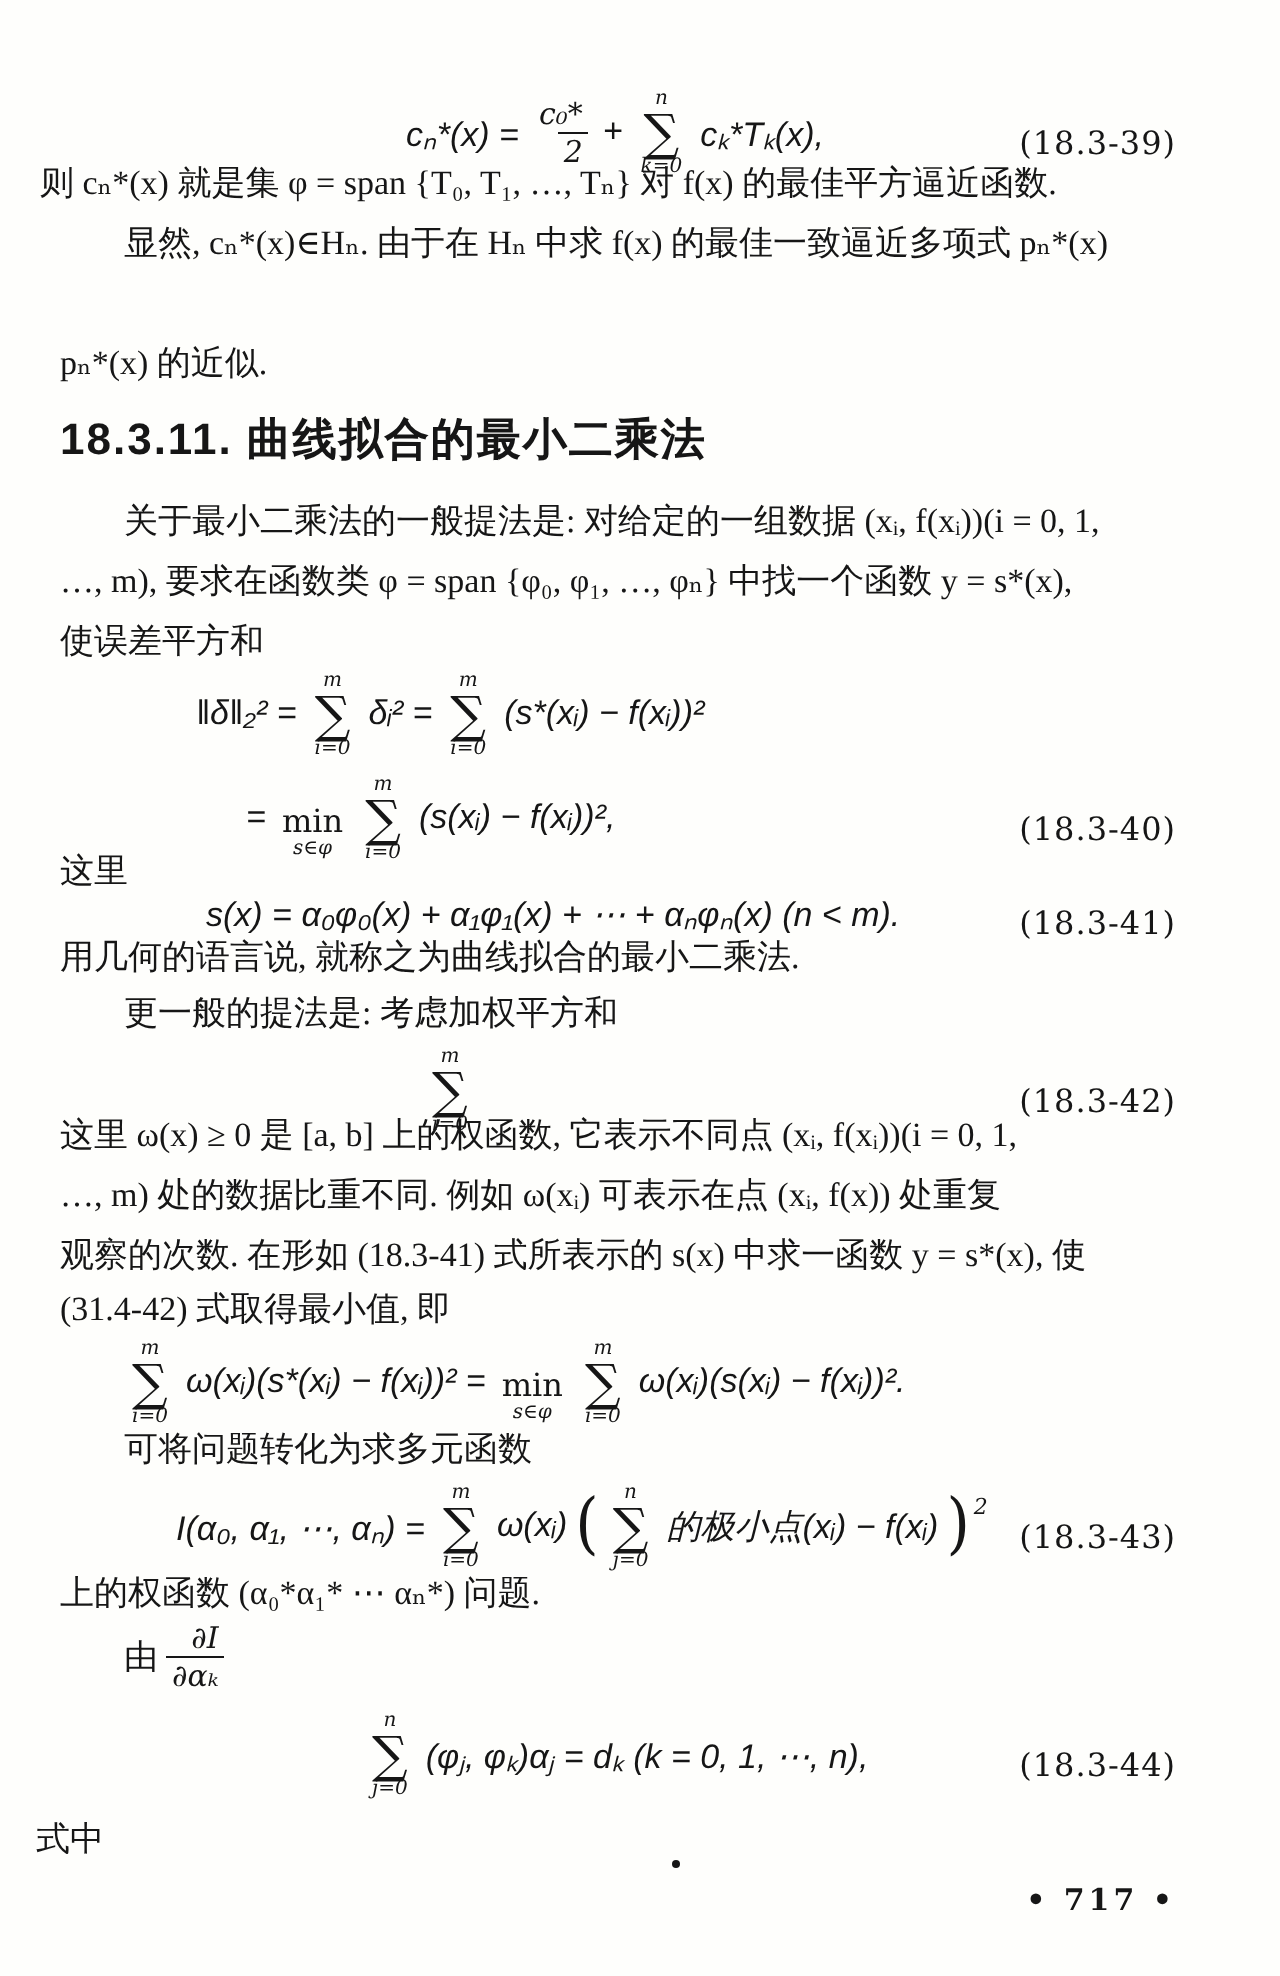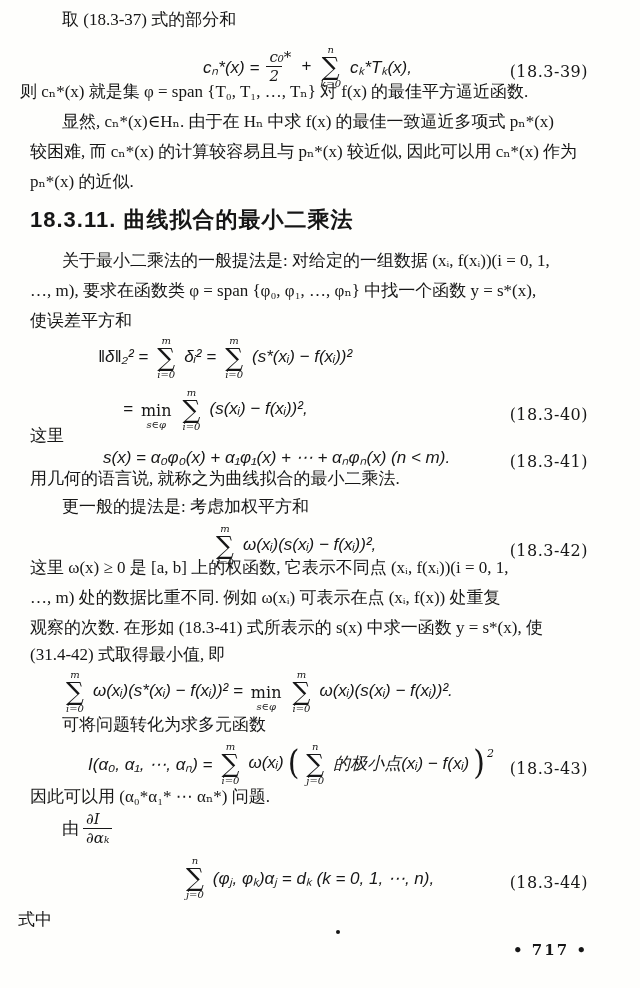--- a/index.html
+++ b/index.html
@@ -21,59 +21,57 @@
   .eqno{
     position:absolute;right:52px;font-size:16px;font-style:normal;
     font-family:"DejaVu Serif",serif;letter-spacing:0.5px;margin-top:11px;
   }
   .sum{display:inline-flex;flex-direction:column;align-items:center;margin:0 6px;}
   .sum .lim{font-size:10px;line-height:11px;font-style:italic;font-family:"DejaVu Serif","DejaVu Sans",serif;}
   .sum .sg{font-size:25px;line-height:23px;font-style:normal;font-family:"DejaVu Serif","DejaVu Sans",serif;}
   .minv{display:inline-flex;flex-direction:column;align-items:center;margin:0 5px;}
   .minv .op{font-size:16px;line-height:16px;font-style:normal;font-family:"DejaVu Serif",serif;margin-top:16px;}
   .minv .lim{font-size:10px;line-height:12px;font-style:italic;font-family:"DejaVu Serif","DejaVu Sans",serif;}
-  .frac{display:inline-flex;flex-direction:column;align-items:flex-start;margin:0 4px;vertical-align:middle;}
+  .frac{display:inline-flex;flex-direction:column;align-items:flex-end;margin:0 4px;vertical-align:middle;}
   .frac .fnum{font-size:15px;line-height:18px;font-style:italic;font-family:"DejaVu Serif","DejaVu Sans",serif;padding:0 3px;}
   .frac .fden{font-size:15px;line-height:18px;font-style:italic;font-family:"DejaVu Serif","DejaVu Sans",serif;border-top:1.4px solid #161616;padding:0 3px;}
   .bigp{font-size:30px;line-height:28px;font-style:normal;font-family:"DejaVu Serif",serif;display:inline-block;transform:scaleY(1.12);margin:0 1px;}
   .sup2{font-size:11px;font-style:italic;font-family:"DejaVu Serif",serif;position:relative;top:-10px;margin-left:1px;}
   .pageno{
     position:absolute;right:52px;top:941px;font-size:15px;font-weight:700;
     font-family:"DejaVu Serif",serif;letter-spacing:2px;text-align:right;
   }
   .inkdot{position:absolute;left:336px;top:930px;width:4px;height:4px;border-radius:50%;background:#161616;}
   .prow{position:absolute;display:flex;align-items:center;white-space:nowrap;}
 </style>
 </head>
 <body>
 
 <div class="page">
 
-  <div class="line indent1" style="top:8px">取 (18.3-37) 式的部分和</div>
 
   <div class="eqrow" style="top:36px;height:60px;padding-left:200px">
     <span class="m">cₙ*(x) =</span>
     <span class="frac">
       <span class="fnum">c₀*</span>
       <span class="fden">2</span>
     </span>
     <span class="m">+</span>
     <span class="sum">
       <span class="lim">n</span>
       <span class="sg">∑</span>
       <span class="lim">k=0</span>
     </span>
     <span class="m">cₖ*Tₖ(x),</span>
     <span class="eqno">(18.3-39)</span>
   </div>
 
   <div class="line" style="top:80px;left:20px">则 cₙ*(x) 就是集 φ = span {T₀, T₁, …, Tₙ} 对 f(x) 的最佳平方逼近函数.</div>
 
   <div class="line indent1" style="top:110px">显然, cₙ*(x)∈Hₙ. 由于在 Hₙ 中求 f(x) 的最佳一致逼近多项式 pₙ*(x)</div>
-  <div class="line flush" style="top:140px">较困难, 而 cₙ*(x) 的计算较容易且与 pₙ*(x) 较近似, 因此可以用 cₙ*(x) 作为</div>
   <div class="line flush" style="top:170px">pₙ*(x) 的近似.</div>
 
   <div class="heading" style="top:205px">18.3.11. 曲线拟合的最小二乘法</div>
 
   <div class="line indent1" style="top:249px">关于最小二乘法的一般提法是: 对给定的一组数据 (xᵢ, f(xᵢ))(i = 0, 1,</div>
   <div class="line flush" style="top:279px">…, m), 要求在函数类 φ = span {φ₀, φ₁, …, φₙ} 中找一个函数 y = s*(x),</div>
   <div class="line flush" style="top:309px">使误差平方和</div>
 
   <div class="eqrow" style="top:332px;height:50px;padding-left:95px">
     <span class="m">‖δ‖₂² =</span>
@@ -115,21 +113,20 @@
 
   <div class="line flush" style="top:467px">用几何的语言说, 就称之为曲线拟合的最小二乘法.</div>
   <div class="line indent1" style="top:495px">更一般的提法是: 考虑加权平方和</div>
 
   <div class="eqrow" style="top:520px;height:50px;padding-left:210px">
     <span class="sum">
       <span class="lim">m</span>
       <span class="sg">∑</span>
       <span class="lim">i=0</span>
     </span>
-    <span class="m">ω(xᵢ)(s(xᵢ) − f(xᵢ))²,</span>
     <span class="eqno">(18.3-42)</span>
   </div>
 
   <div class="line flush" style="top:556px">这里 ω(x) ≥ 0 是 [a, b] 上的权函数, 它表示不同点 (xᵢ, f(xᵢ))(i = 0, 1,</div>
   <div class="line flush" style="top:586px">…, m) 处的数据比重不同.  例如 ω(xᵢ) 可表示在点 (xᵢ, f(x)) 处重复</div>
   <div class="line flush" style="top:616px">观察的次数. 在形如 (18.3-41) 式所表示的 s(x) 中求一函数 y = s*(x), 使</div>
   <div class="line flush" style="top:643px">(31.4-42) 式取得最小值, 即</div>
 
   <div class="eqrow" style="top:664px;height:54px;padding-left:60px">
     <span class="sum">
@@ -165,21 +162,21 @@
       <span class="lim">n</span>
       <span class="sg">∑</span>
       <span class="lim">j=0</span>
     </span>
     <span class="m">的极小点(xᵢ) − f(xᵢ)</span>
     <span class="bigp">)</span>
     <span class="sup2">2</span>
     <span class="eqno">(18.3-43)</span>
   </div>
 
-  <div class="line flush" style="top:785px">因此可以用 (α₀*α₁* ⋯ αₙ*) 问题.</div>
+  <div class="line flush" style="top:785px">上的权函数 (α₀*α₁* ⋯ αₙ*) 问题.</div>
 
   <div class="prow" style="top:806px;left:62px;height:44px">
     <span style="font-size:17px">由</span>
     <span class="frac">
       <span class="fnum">∂I</span>
       <span class="fden">∂αₖ</span>
     </span>
   </div>
 
   <div class="eqrow" style="top:850px;height:54px;padding-left:180px">

